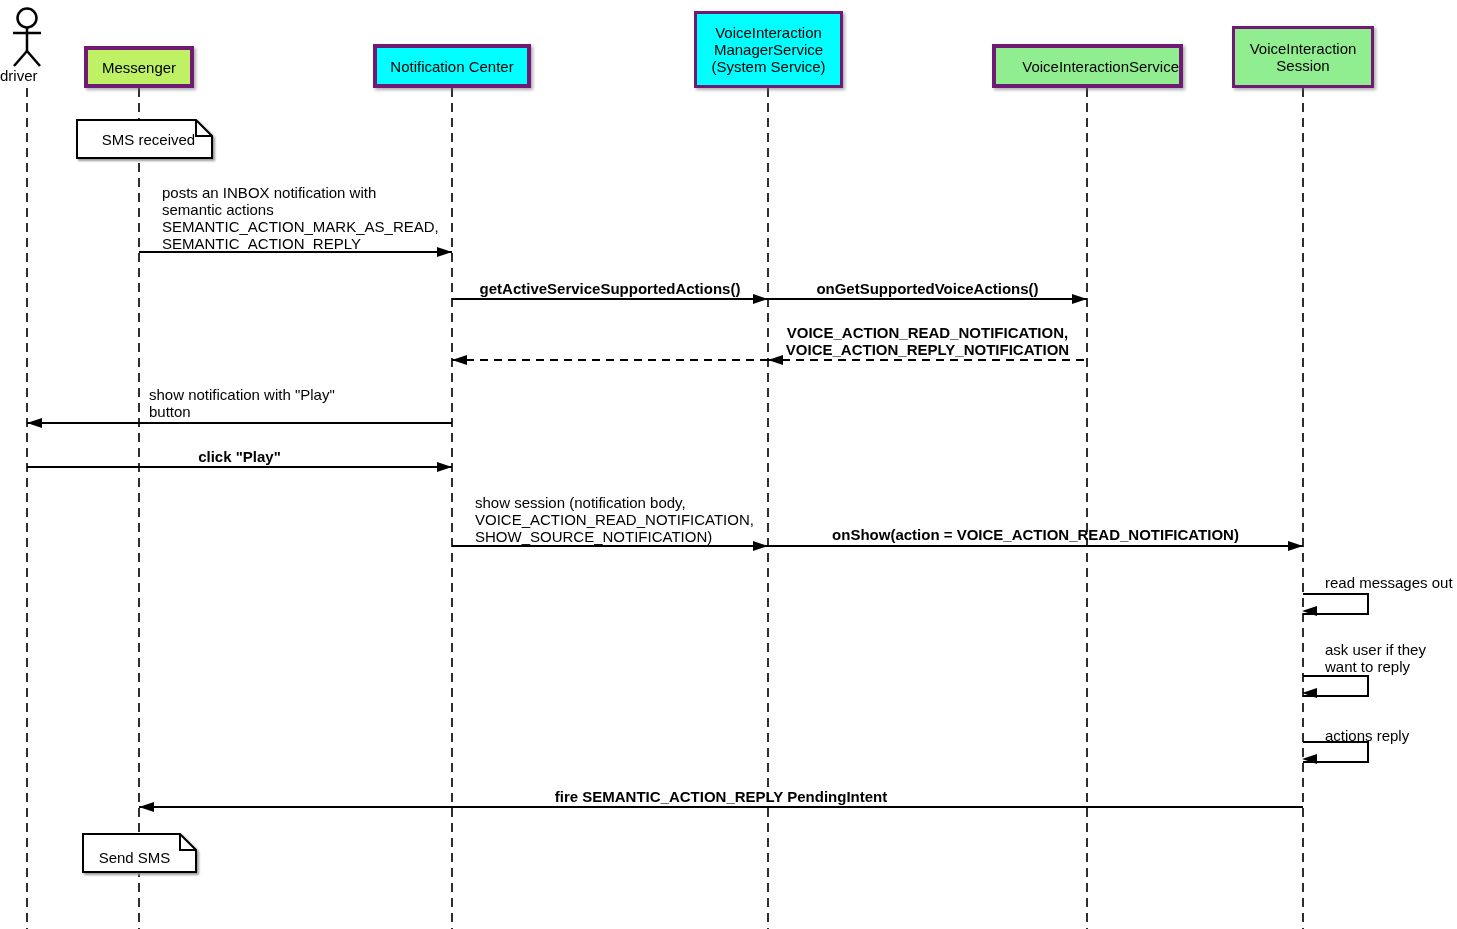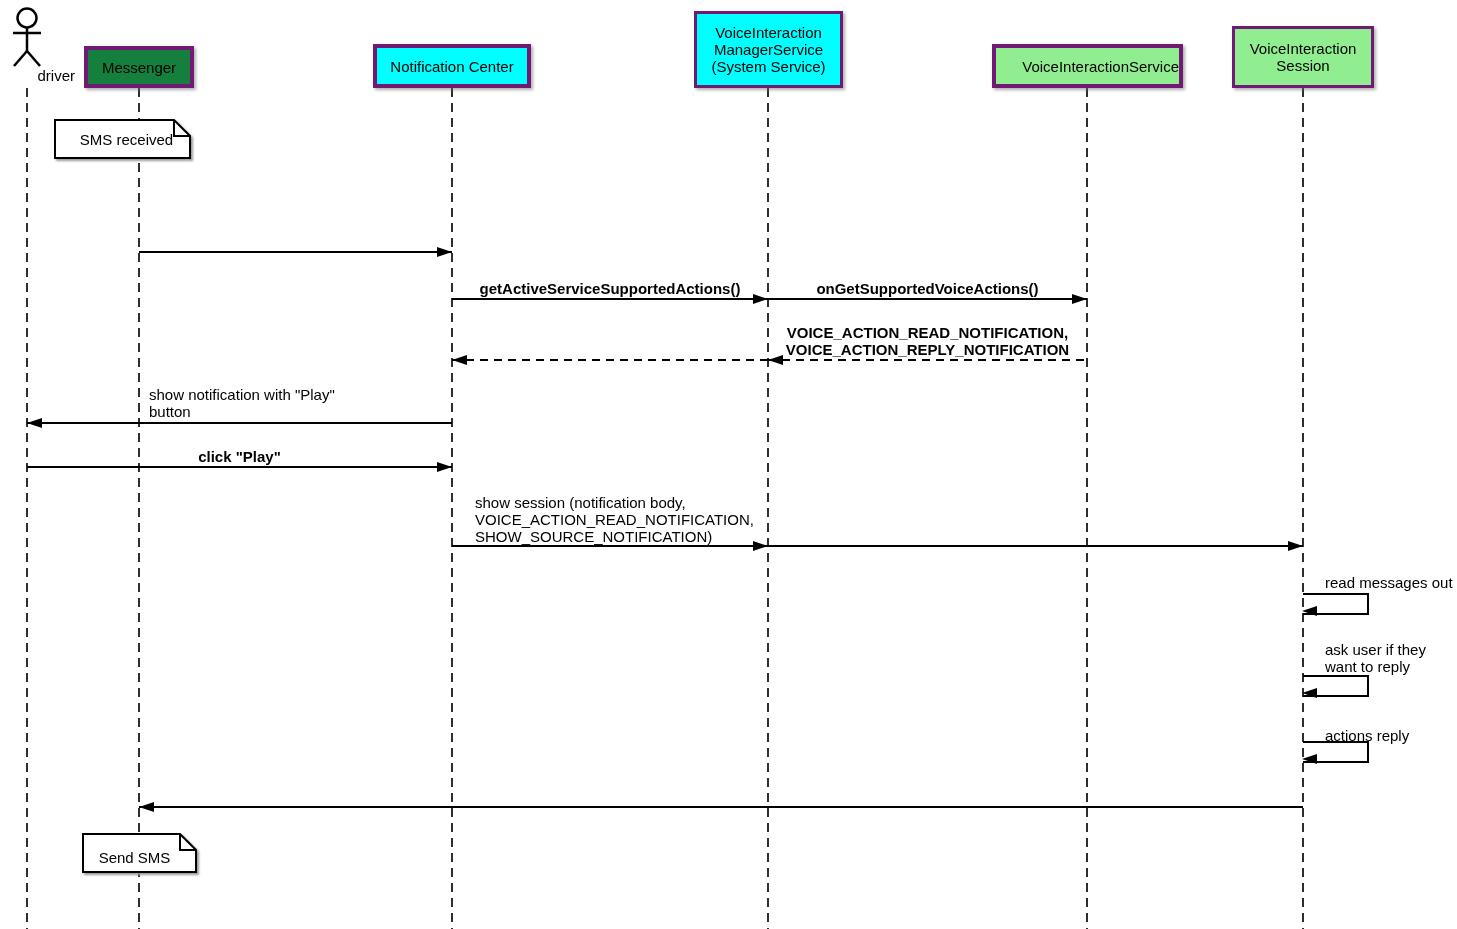--- a/index.html
+++ b/index.html
@@ -30,21 +30,21 @@
   .mlabel.c{text-align:center;width:auto;font-weight:bold;}
   .selfloop{position:absolute;box-sizing:border-box;width:66px;height:22px;
     border:2px solid #000;border-left:none;}
   .selfloop .ah{top:auto;bottom:-3px;left:-1px;
     border-width:5px 15px 5px 0;border-color:transparent #000 transparent transparent;}
   .note{position:absolute;}
   .note svg{position:absolute;left:0;top:0;filter:drop-shadow(2px 2px 1px #9a9a9a);}
   .note .note-text{position:absolute;inset:0;display:flex;align-items:center;
     justify-content:center;padding-right:10px;}
   .actor-figure{position:absolute;}
-  .actor-label{position:absolute;text-align:right;padding-left:20px;}
+  .actor-label{position:absolute;text-align:left;}
 </style>
 </head>
 <body>
 
 <div id="canvas">
 
   <div class="lifeline" style="left:26px"></div>
   <div class="lifeline" style="left:138px"></div>
   <div class="lifeline" style="left:451px"></div>
   <div class="lifeline" style="left:767px"></div>
@@ -55,47 +55,51 @@
     <g fill="none" stroke="#000" stroke-width="2.5">
       <circle cx="22" cy="12" r="9.5"></circle>
       <line x1="22" y1="21.5" x2="22" y2="45"></line>
       <line x1="8" y1="27" x2="36" y2="27"></line>
       <line x1="22" y1="45" x2="9" y2="60"></line>
       <line x1="22" y1="45" x2="35" y2="60"></line>
     </g>
   </svg>
   <div class="actor-label" style="left:0;top:67px;width:55px">driver</div>
 
-  <div class="participant" style="left: 84px; top: 46px; width: 110px; height: 42px; background-color: #15803d;">
+  <div class="participant" style="left: 84px; top: 46px; width: 110px; height: 42px; background-color: #bef264;">
     <span>Messenger</span>
   </div>
   <div class="participant" style="left: 373px; top: 44px; width: 158px; height: 44px; background-color: rgb(0, 255, 255);">
     <span>Notification Center</span>
   </div>
   <div class="participant thick" style="left: 694px; top: 11px; width: 149px; height: 77px; background-color: rgb(0, 255, 255);">
     <span>VoiceInteraction
 ManagerService
 (System Service)</span>
   </div>
   <div class="participant" style="left: 992px; top: 44px; width: 191px; height: 44px; background-color: rgb(144, 238, 144); justify-content: flex-end;">
     <span>VoiceInteractionService</span>
   </div>
   <div class="participant thick" style="left: 1232px; top: 26px; width: 142px; height: 62px; background-color: rgb(144, 238, 144);">
     <span>VoiceInteraction
 Session</span>
   </div>
 
-  <div class="note" style="left:54px;top:119px;width:155px;height:40px">
+  <div class="note" style="left:76px;top:119px;width:155px;height:40px">
     <svg width="137" height="40" viewBox="0 0 137 40">
       <path d="M1,1 H120 L136,17 V39 H1 Z" fill="#fff" stroke="#000" stroke-width="2"></path>
       <path d="M120,1 V17 H136" fill="none" stroke="#000" stroke-width="2"></path>
     </svg>
     <span class="note-text">SMS received</span>
   </div>
 
+  <div class="mlabel" style="left:162px;top:184px">posts an INBOX notification with
+semantic actions
+SEMANTIC_ACTION_MARK_AS_READ,
+SEMANTIC_ACTION_REPLY</div>
   <div class="mline" style="left:139px;top:251px;width:313px">
     <div class="ah r"></div>
   </div>
 
   <div class="mlabel c" style="left:452px;top:280px;width:316px">getActiveServiceSupportedActions()</div>
   <div class="mline" style="left:452px;top:298px;width:316px">
     <div class="ah r"></div>
   </div>
 
   <div class="mlabel c" style="left:768px;top:280px;width:319px">onGetSupportedVoiceActions()</div>
@@ -123,40 +127,42 @@
     <div class="ah r"></div>
   </div>
 
   <div class="mlabel" style="left:475px;top:494px">show session (notification body,
 VOICE_ACTION_READ_NOTIFICATION,
 SHOW_SOURCE_NOTIFICATION)</div>
   <div class="mline" style="left:452px;top:545px;width:316px">
     <div class="ah r"></div>
   </div>
 
+  <div class="mlabel c" style="left:768px;top:526px;width:535px">onShow(action = VOICE_ACTION_READ_NOTIFICATION)</div>
   <div class="mline" style="left:768px;top:545px;width:535px">
     <div class="ah r"></div>
   </div>
 
   <div class="mlabel" style="left:1325px;top:574px">read messages out</div>
   <div class="selfloop" style="left:1303px;top:593px">
     <div class="ah"></div>
   </div>
 
   <div class="mlabel" style="left:1325px;top:641px">ask user if they
 want to reply</div>
   <div class="selfloop" style="left:1303px;top:675px">
     <div class="ah"></div>
   </div>
 
   <div class="mlabel" style="left:1325px;top:727px">actions reply</div>
   <div class="selfloop" style="left:1303px;top:741px">
     <div class="ah"></div>
   </div>
 
+  <div class="mlabel c" style="left:139px;top:788px;width:1164px">fire SEMANTIC_ACTION_REPLY PendingIntent</div>
   <div class="mline" style="left:139px;top:806px;width:1164px">
     <div class="ah l"></div>
   </div>
 
   <div class="note" style="left:82px;top:833px;width:115px;height:48px">
     <svg width="115" height="40" viewBox="0 0 115 40">
       <path d="M1,1 H98 L114,17 V39 H1 Z" fill="#fff" stroke="#000" stroke-width="2"></path>
       <path d="M98,1 V17 H114" fill="none" stroke="#000" stroke-width="2"></path>
     </svg>
     <span class="note-text">Send SMS</span>

